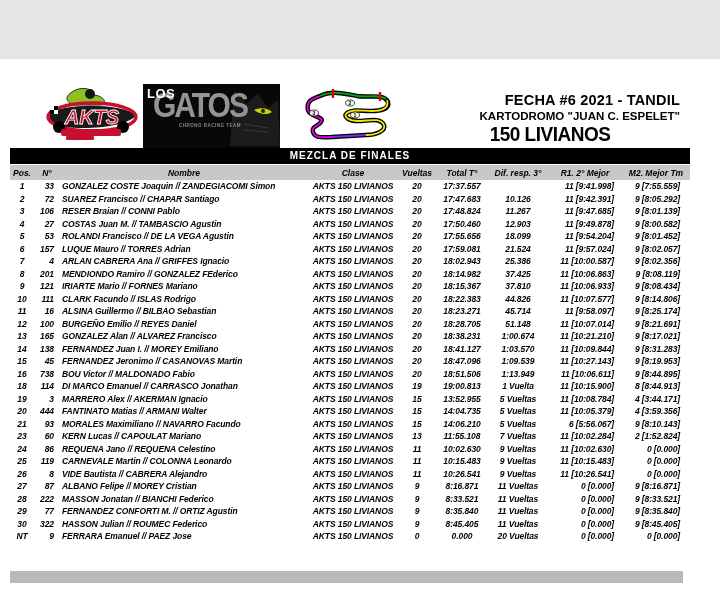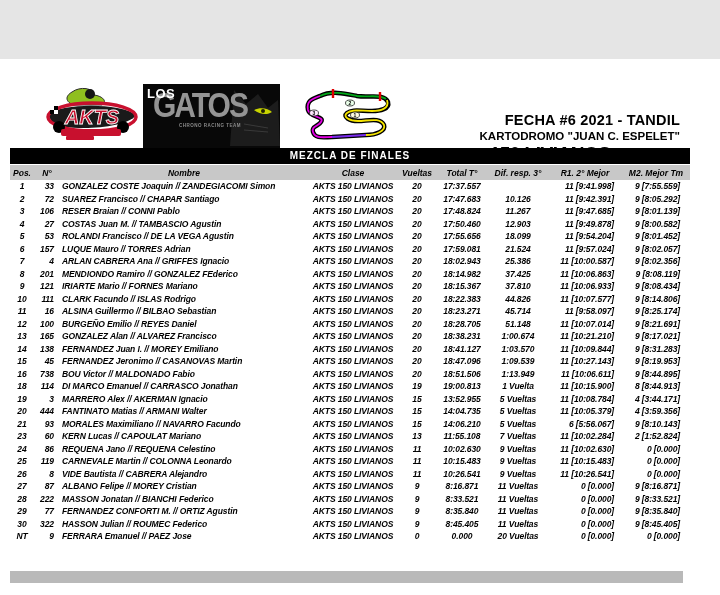--- a/index.html
+++ b/index.html
@@ -27,21 +27,21 @@
     position:absolute;left:0;bottom:0;width:137px;height:14px;background:#3c0808;
     display:flex;align-items:center;justify-content:center;gap:4px;
   }
   .gatos-servicio{color:#ffffff;font-weight:bold;font-size:6.5px;letter-spacing:.3px;white-space:nowrap;}
   .gatos-badge{
     background:#d5281e;color:#ffffff;border:1px solid #ffffff;border-radius:6px;
     font-weight:bold;font-style:italic;font-size:7px;padding:0 4px;line-height:9px;white-space:nowrap;
   }
   .logo-track{position:absolute;left:300px;top:85px;width:100px;height:63px;}
   
-  .event-block{position:absolute;left:420px;top:92px;width:260px;text-align:right;color:#000;margin-top:20px;}
+  .event-block{position:absolute;left:420px;top:92px;width:260px;text-align:right;color:#000;}
   .event-line1{font-size:14.5px;font-weight:bold;letter-spacing:.2px;white-space:nowrap;}
   .event-line2{font-size:11.5px;font-weight:bold;margin-top:2px;white-space:nowrap;}
   .event-line3{
     font-size:19px;font-weight:900;text-align:center;margin-top:2px;letter-spacing:-.5px;
     transform:scaleY(1.05);white-space:nowrap;
   }
   
   .title-bar{
     position:absolute;left:10px;top:148px;width:680px;height:16px;background:#000000;
     color:#ffffff;text-align:center;font-weight:800;font-size:10px;line-height:16px;

